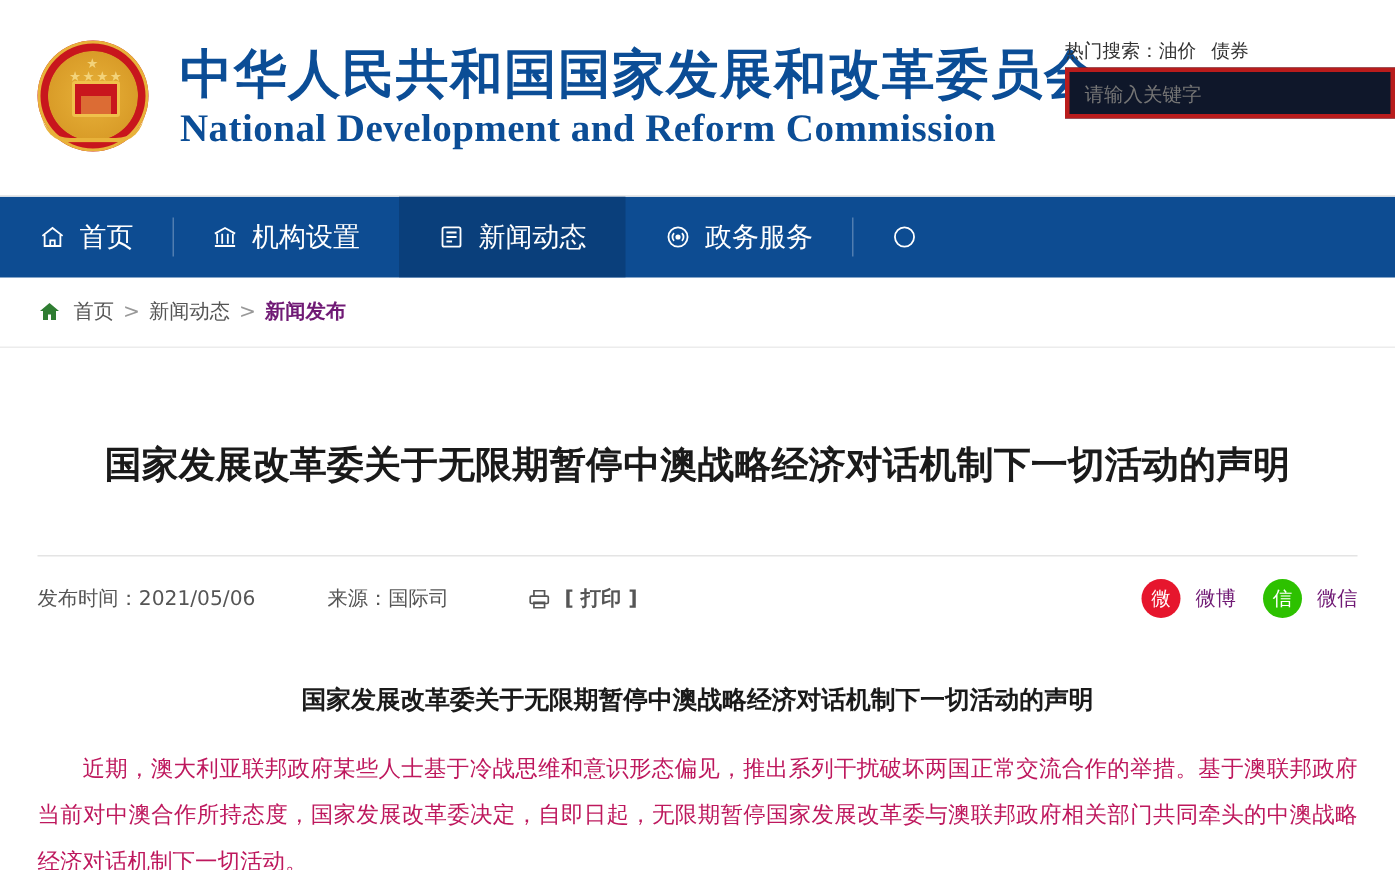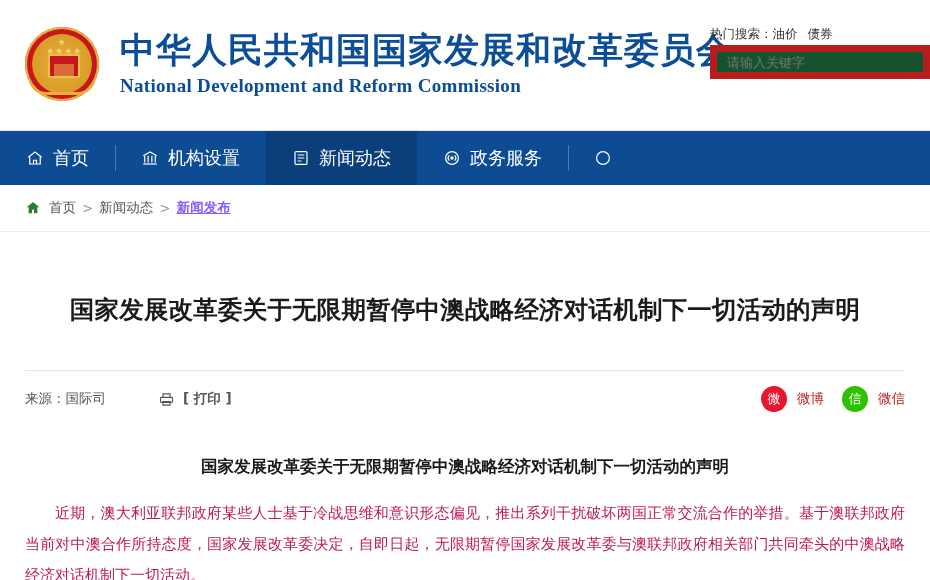--- a/index.html
+++ b/index.html
@@ -90,21 +90,21 @@
     font-family: "DejaVu Sans", "Liberation Sans", sans-serif;
     font-size: 35px;
     font-weight: bold;
     color: #0b4d96;
     letter-spacing: 1px;
     line-height: 42px;
     white-space: nowrap;
   }
   .title-en {
     font-family: "Liberation Serif", serif;
-    font-size: 19px;
+    font-size: 26px;
     font-weight: bold;
     color: #0b4d96;
     letter-spacing: .3px;
     line-height: 26px;
     margin-top: 2px;
     white-space: nowrap;
   }
 
   .header-right {
     position: absolute;
@@ -120,22 +120,22 @@
     margin-bottom: 2px;
   }
   .hot-search .hs-label { color: #333; }
   .hot-search a {
     color: #333;
     text-decoration: none;
     margin-right: 10px;
   }
   .search-box {
     height: 34px;
-    border: 7px solid #b91c1c;
-    background: #14532d;
+    border: 3px solid #b91c1c;
+    background: #0f172a;
     display: flex;
     align-items: center;
     box-sizing: border-box;
   }
   .search-box input {
     border: 0;
     outline: 0;
     background: transparent;
     font-size: 13px;
     color: #9a9a9a;
@@ -204,21 +204,21 @@
     color: #666;
     font-family: "DejaVu Sans", "Liberation Sans", sans-serif;
   }
   .crumb .home-ico {
     margin-right: 8px;
     display: inline-block;
     width: 16px; height: 16px;
   }
   .crumb a { color: #555; text-decoration: none; }
   .crumb .sep { margin: 0 6px; color: #999; }
-  .crumb .cur { color: #8b5cf6; font-weight: bold; text-decoration: underline; }
+  .crumb .cur { color: #701a75; font-weight: bold; }
 
   
   .article {
     width: 880px;
     margin: 16px auto;
     padding-top: 44px;
   }
   .art-title {
     font-family: "DejaVu Sans", "Liberation Sans", sans-serif;
     font-size: 24.5px;
@@ -262,21 +262,21 @@
     border-radius: 50%;
     display: flex;
     align-items: center;
     justify-content: center;
     color: #fff;
     font-size: 13px;
     font-family: "DejaVu Sans", sans-serif;
   }
   .badge.weibo { background: #e6162d; }
   .badge.weixin { background: #2dc100; }
-  .share span.lbl { font-size: 13.5px; color: #b91c1c; }
+  .share span.lbl { font-size: 13.5px; color: #701a75; }
 
   .body-title {
     margin-top: 26px;
     text-align: center;
     font-family: "DejaVu Sans", "Liberation Sans", sans-serif;
     font-size: 16.5px;
     font-weight: bold;
     color: #1a1a1a;
     line-height: 28px;
   }
@@ -379,20 +379,21 @@
     <a href="#">新闻动态</a>
     <span class="sep">&gt;</span>
     <span class="cur">新闻发布</span>
   </div>
 </div>
 
 <div class="article">
   <div class="art-title">国家发展改革委关于无限期暂停中澳战略经济对话机制下一切活动的声明</div>
 
   <div class="meta">
+    <span class="m-date"><span>发布时间：</span><span>2021/05/06</span></span>
     <span class="m-source"><span>来源：</span><span>国际司</span></span>
     <span class="m-print">
       <span class="printer-ico">
         <svg width="17" height="17" viewBox="0 0 24 24" fill="none" stroke="#555" stroke-width="1.6">
             <path d="M7 9V4h10v5"></path>
             <rect x="3.5" y="9" width="17" height="7" rx="1.2"></rect>
             <path d="M7 15h10v5H7z"></path>
           </svg>
       </span>
       <span>[ 打印 ]</span>

